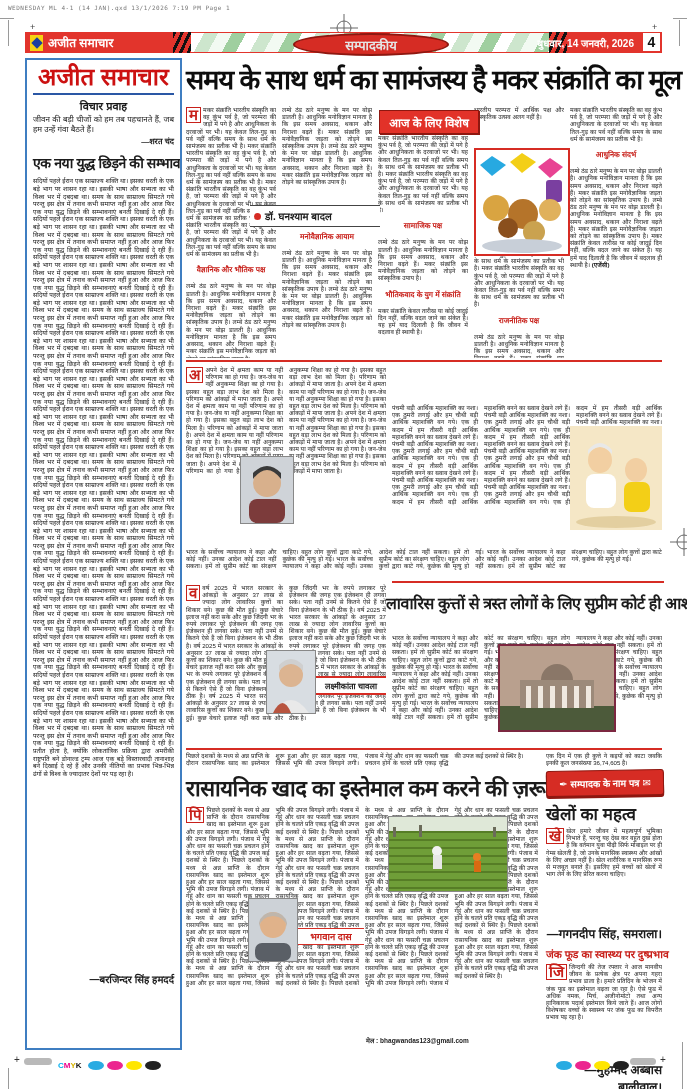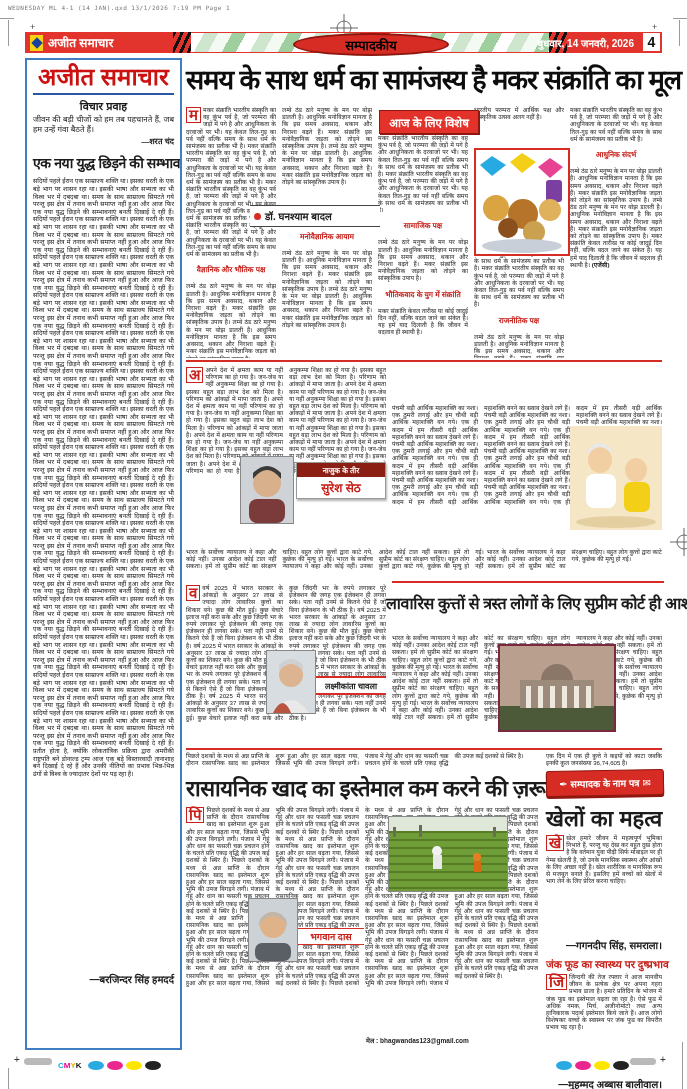--- a/index.html
+++ b/index.html
@@ -12,21 +12,21 @@
   .reg{stroke:#666;fill:none;}
   
   .hbar{background:#e2342c;display:flex;align-items:center;}
   .hname{color:#fff;font-weight:bold;font-size:12px;white-space:nowrap;}
   .hdate{color:#fff;font-weight:bold;font-size:10px;white-space:nowrap;}
   .hpage{background:#fff;color:#111;font-weight:bold;font-size:14px;width:17px;height:18px;
          display:flex;align-items:center;justify-content:center;}
   .hstrip{position:absolute;top:1px;height:19px;transform:skewX(-28deg);
           background:repeating-linear-gradient(90deg,#ffffff 0 14px,#cde6cd 14px 28px,#f2faf2 28px 42px,#9fcf9f 42px 56px);}
   .hoval{position:absolute;background:#d62c24;border:2px solid #8e1710;border-radius:50%;
-         display:flex;align-items:center;justify-content:center;color:#000000;font-weight:bold;font-size:13px;}
+         display:flex;align-items:center;justify-content:center;color:#e5e5e5;font-weight:bold;font-size:13px;}
   
   .lbox{border:2px solid #3f7ec1;box-sizing:border-box;padding:4px 6px;overflow:hidden;}
   .mast{color:#cc1111;font-weight:bold;font-size:24px;text-align:center;line-height:1.1;
         border-bottom:2px solid #2a57a5;padding-bottom:3px;white-space:nowrap;}
   .thought-h{font-weight:bold;font-size:11px;text-align:center;margin:3px 0 2px;}
   .quote{font-size:8px;line-height:1.25;text-align:justify;}
   .qauth{font-weight:bold;text-align:right;font-size:8px;}
   .h-left{font-weight:bold;font-size:14px;text-align:center;margin:7px 0 5px;white-space:nowrap;letter-spacing:-.4px;}
   .edbody{font-size:6.3px;line-height:7.6px;text-align:justify;overflow:hidden;}
   .edsig{font-weight:bold;font-size:10px;text-align:right;margin-top:5px;}
@@ -60,23 +60,23 @@
   .capred{color:#c8201a;font-weight:bold;font-size:9.5px;text-align:center;background:#fff;
           border-top:1px solid #d62c24;border-bottom:1px solid #d62c24;padding:1px 0;white-space:nowrap;}
   .photo{border:1px solid #888;background:#d7d7d7;overflow:hidden;}
   .photo.red{border:2px solid #d62c24;}
   .email{font-weight:bold;font-size:6.5px;}
   
   .banner{background:#d62c24;color:#fff;font-weight:bold;font-size:9.5px;display:flex;align-items:center;
           justify-content:center;gap:3px;border:1px solid #8e1710;border-radius:3px;
           box-shadow:0 2px 0 #8e1710;transform:rotate(-1deg);}
   .banner .ic{font-size:10px;color:#fff;}
-  .h-letter1{font-weight:bold;font-size:22px;text-align:right;white-space:nowrap;margin:4px 0 2px;}
+  .h-letter1{font-weight:bold;font-size:17px;text-align:left;white-space:nowrap;margin:4px 0 2px;}
   .h-letter2{color:#c8201a;font-weight:bold;font-size:10.5px;text-align:right;white-space:nowrap;margin:5px 0 2px;}
-  .lsig{font-weight:bold;font-size:10px;text-align:right;margin-top:16px;}
+  .lsig{font-weight:bold;font-size:12px;text-align:right;margin-top:10px;}
   
   .blob{background:#b9b9b9;border-radius:4px;}
   .cmyk span{font-weight:bold;font-size:8px;}
   .dot{width:16px;height:9px;border-radius:50%;display:inline-block;margin-right:3px;}
 </style>
 </head>
 <body>
 
 <div class="page">
 
@@ -199,24 +199,20 @@
   </div>
 
   <div class="abs photo" style="left:240px;top:456px;width:52px;height:66px;">
     <svg width="52" height="66" viewBox="0 0 52 66">
       <rect width="52" height="66" fill="#cfd3d8"></rect>
       <circle cx="26" cy="26" r="14" fill="#d8b08c"></circle>
       <path d="M12 22 Q26 4 40 22 L40 16 Q26 2 12 16 Z" fill="#3a3a3a"></path>
       <rect x="8" y="42" width="36" height="24" rx="8" fill="#7c3b3b"></rect>
     </svg>
   </div>
-  <div class="abs colbox" style="left:296px;top:462px;width:88px;">
-    <div class="top">नाजुक के तीर</div>
-    <div class="auth">सुरेश सेठ</div>
-  </div>
 
   <div class="abs" style="left:570px;top:426px;width:92px;height:104px;">
     <svg width="92" height="104" viewBox="0 0 92 104">
       <rect width="92" height="104" fill="#f5e7c6"></rect>
       <ellipse cx="30" cy="34" rx="12" ry="13" fill="#f2cfa2"></ellipse>
       <path d="M18 28 Q30 14 42 28 L42 24 Q30 10 18 24 Z" fill="#e8e8e8"></path>
       <rect x="16" y="48" width="30" height="34" rx="8" fill="#ffffff"></rect>
       <ellipse cx="66" cy="44" rx="11" ry="12" fill="#f2cfa2"></ellipse>
       <rect x="54" y="56" width="26" height="30" rx="7" fill="#f3cf17"></rect>
       <ellipse cx="46" cy="96" rx="40" ry="6" fill="#e3cfa0"></ellipse>

